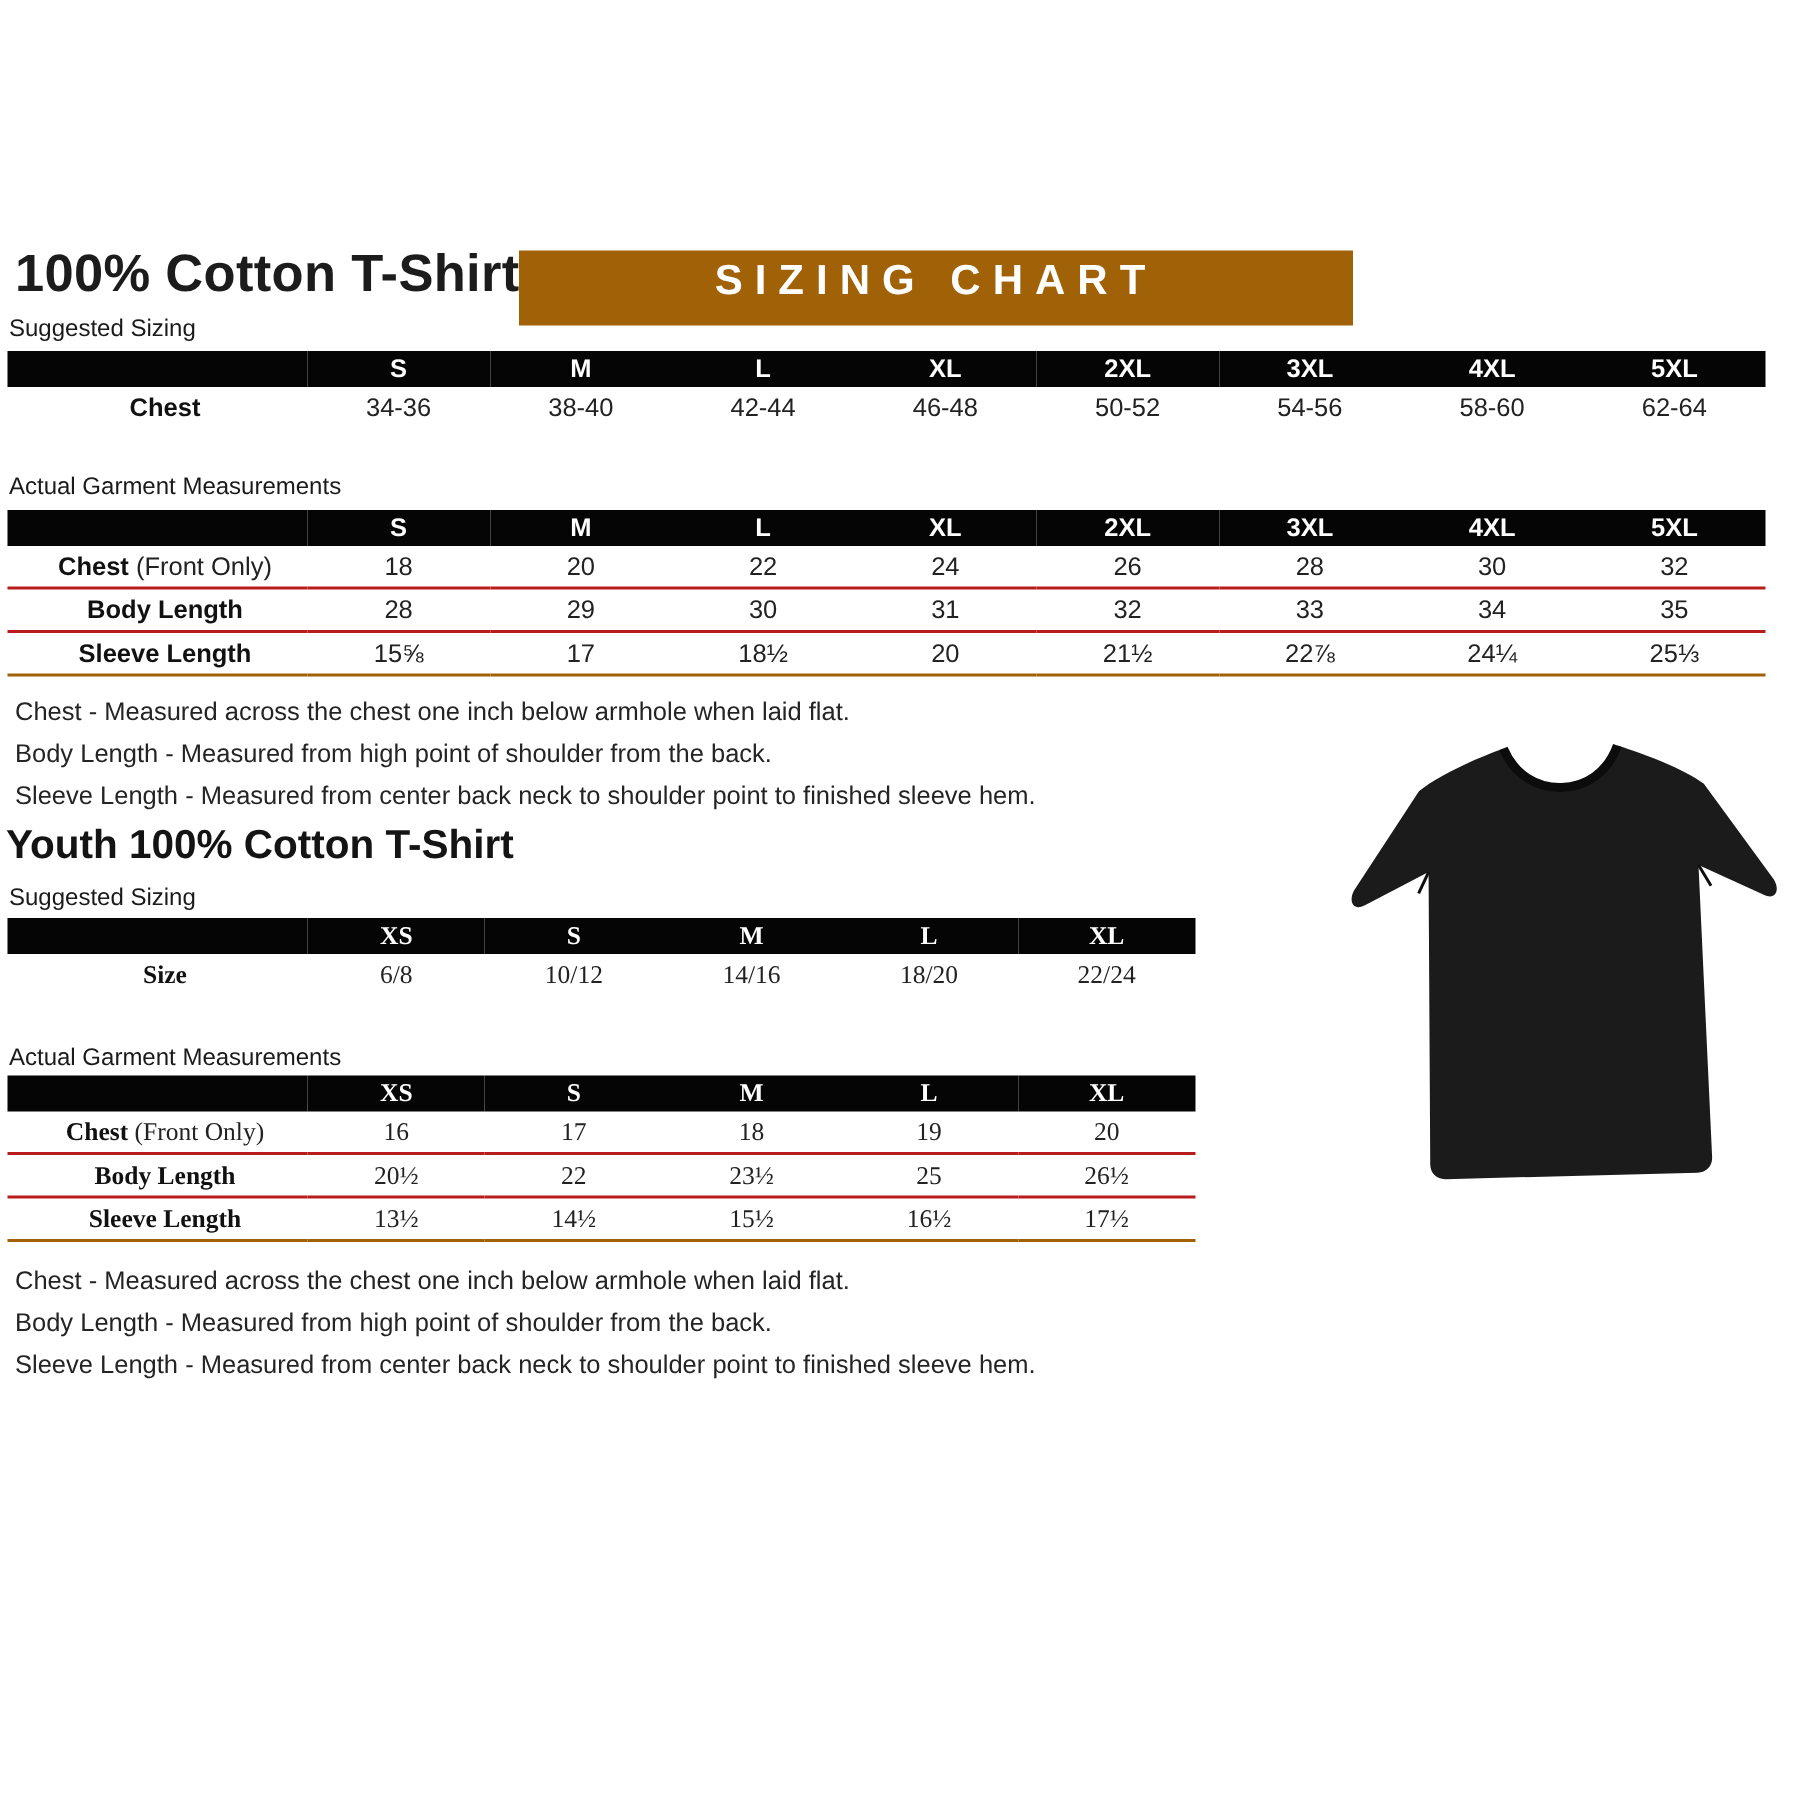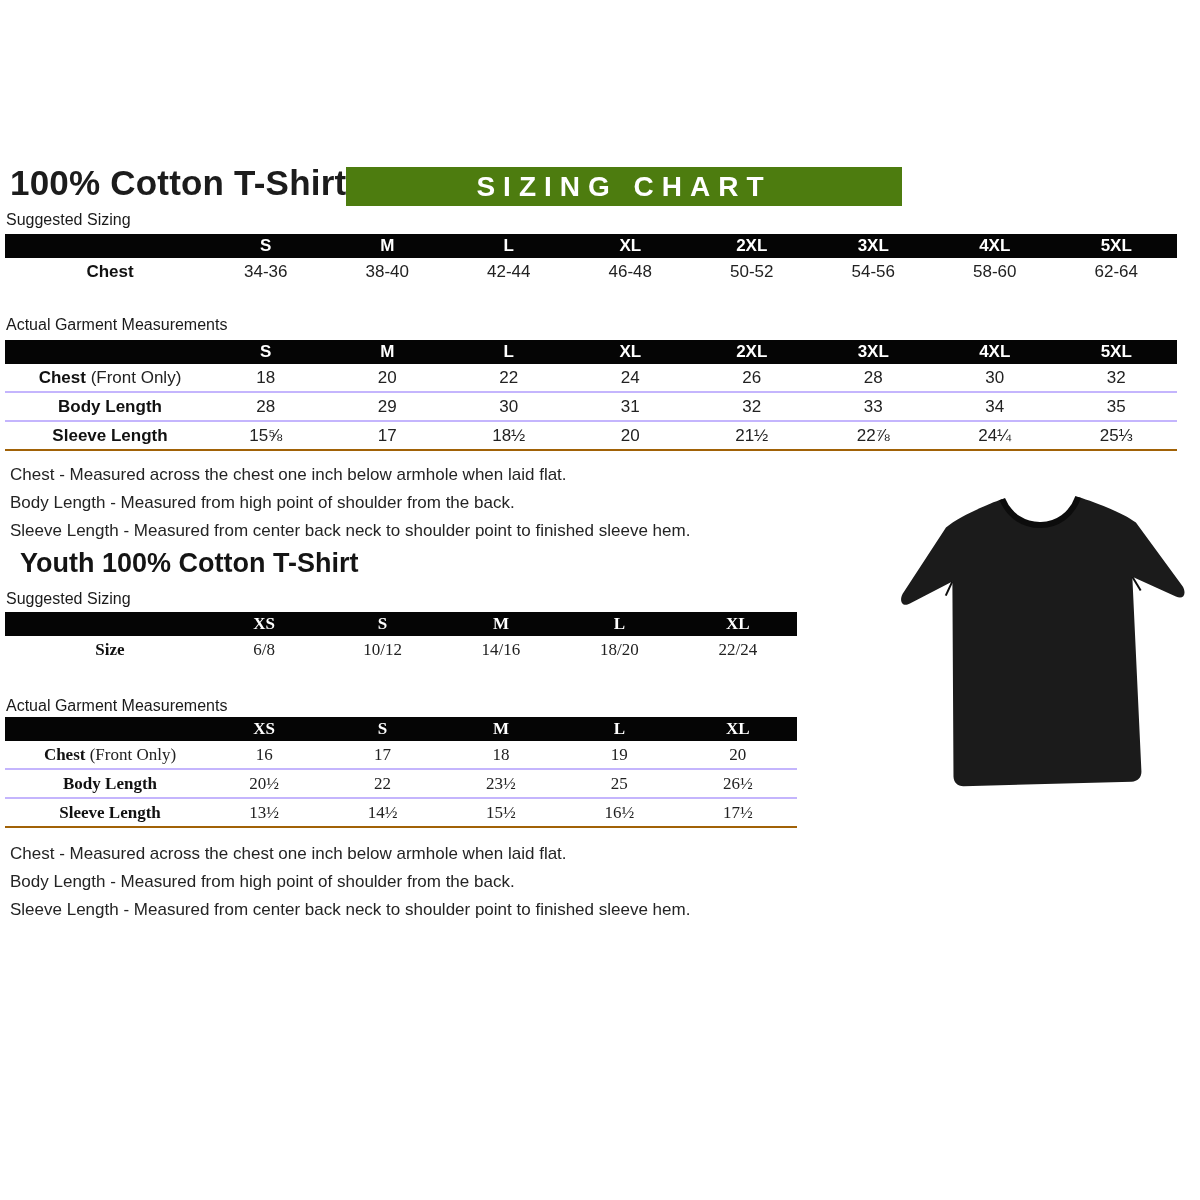--- a/index.html
+++ b/index.html
@@ -6,38 +6,38 @@
   body{
     width:1200px;height:1200px;background:#ffffff;position:relative;
     font-family:"Liberation Sans","DejaVu Sans",sans-serif;color:#161616;
     overflow:hidden;
   }
   .abs{position:absolute;}
   .page-title{
     left:10px;top:163px;font-size:35px;font-weight:700;letter-spacing:.2px;color:#1c1c1c;
   }
   .banner{
-    left:346px;top:167px;width:556px;height:39px;background:#4d7c0f;
+    left:346px;top:167px;width:556px;height:50px;background:#a16207;
     color:#fff;font-weight:700;font-size:28px;letter-spacing:8px;
     text-align:center;line-height:39px;
   }
   .section-label{font-size:16px;color:#1a1a1a;}
   table.szt{
     border-collapse:collapse;table-layout:fixed;
   }
   table.szt th{
     background:#050505;color:#ffffff;font-weight:700;font-size:17px;
     text-align:center;padding:0;height:24px;border:0;
   }
   table.szt td{
     font-size:17px;text-align:center;padding:0;height:27px;color:#222;
   }
   table.szt td.lbl{text-align:center;padding-left:10px;white-space:nowrap;}
   table.szt td.lbl b{font-weight:700;color:#111;}
-  table.meas tbody tr{border-bottom:2px solid #c4b5fd;}
+  table.meas tbody tr{border-bottom:2px solid #b91c1c;}
   table.meas tbody tr:last-child{border-bottom:2px solid #a16207;}
   .notes p{margin:0;font-size:17px;line-height:28px;color:#242424;}
   .youth-title{font-size:27px;font-weight:700;color:#141414;}
   .w-adult{width:1172px;}
   .w-youth{width:792px;font-family:Liberation Serif, serif;}
 </style>
 </head>
 <body>
 
 <div class="abs page-title">100% Cotton T-Shirt</div>
@@ -148,21 +148,21 @@
     </tr>
   </tbody>
 </table>
 
 <div class="abs notes" style="left:10px;top:461px;">
   <p>Chest - Measured across the chest one inch below armhole when laid flat.</p>
   <p>Body Length - Measured from high point of shoulder from the back.</p>
   <p>Sleeve Length - Measured from center back neck to shoulder point to finished sleeve hem.</p>
 </div>
 
-<div class="abs youth-title" style="left:4px;top:548px;margin-left:16px;">Youth 100% Cotton T-Shirt</div>
+<div class="abs youth-title" style="left:4px;top:548px;">Youth 100% Cotton T-Shirt</div>
 
 <div class="abs section-label" style="left:6px;top:590px;">Suggested Sizing</div>
 
 <table class="abs szt w-youth" style="left:5px;top:612px;">
   <colgroup>
       <col style="width:200px">
       <col>
       <col>
       <col>
       <col>

